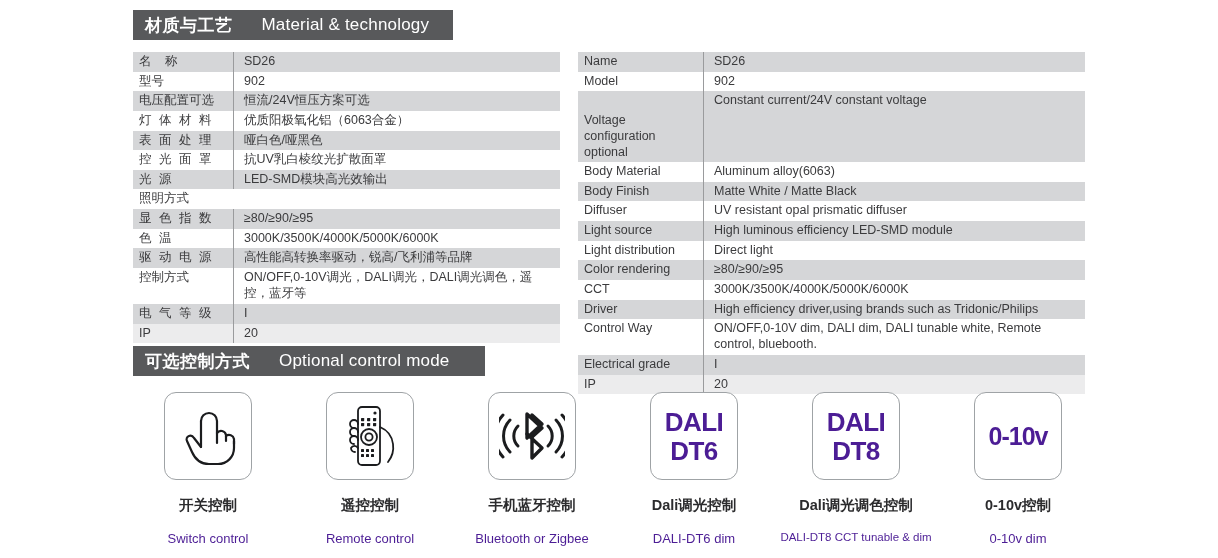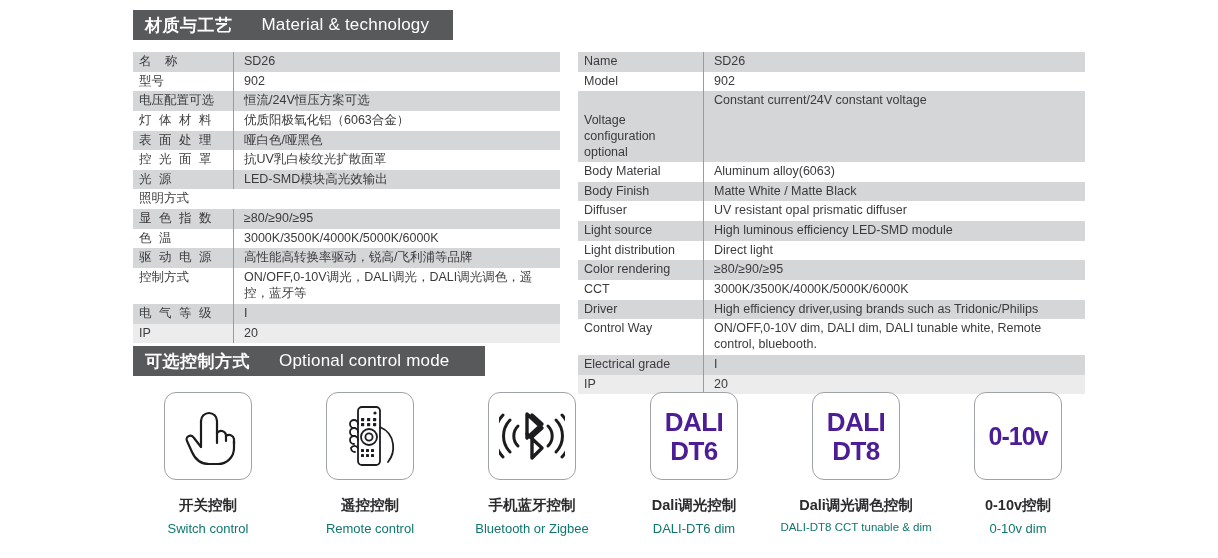--- a/index.html
+++ b/index.html
@@ -108,23 +108,23 @@
     justify-content: center;
   }
   .mode-cn {
     margin-top: 16px;
     font-size: 14.5px;
     font-weight: bold;
     color: #2b2b2d;
     white-space: nowrap;
   }
   .mode-en {
-    margin-top: 6px;
+    margin-top: 16px;
     font-size: 13px;
-    color: #0f766e;
+    color: #4c1d95;
     white-space: nowrap;
   }
   .mode-en.small { font-size: 11.5px; }
 
   .txt-icon {
     text-align: center;
     font-weight: bold;
     color: #4c1d95;
     line-height: 1.0;
     letter-spacing: -0.5px;

